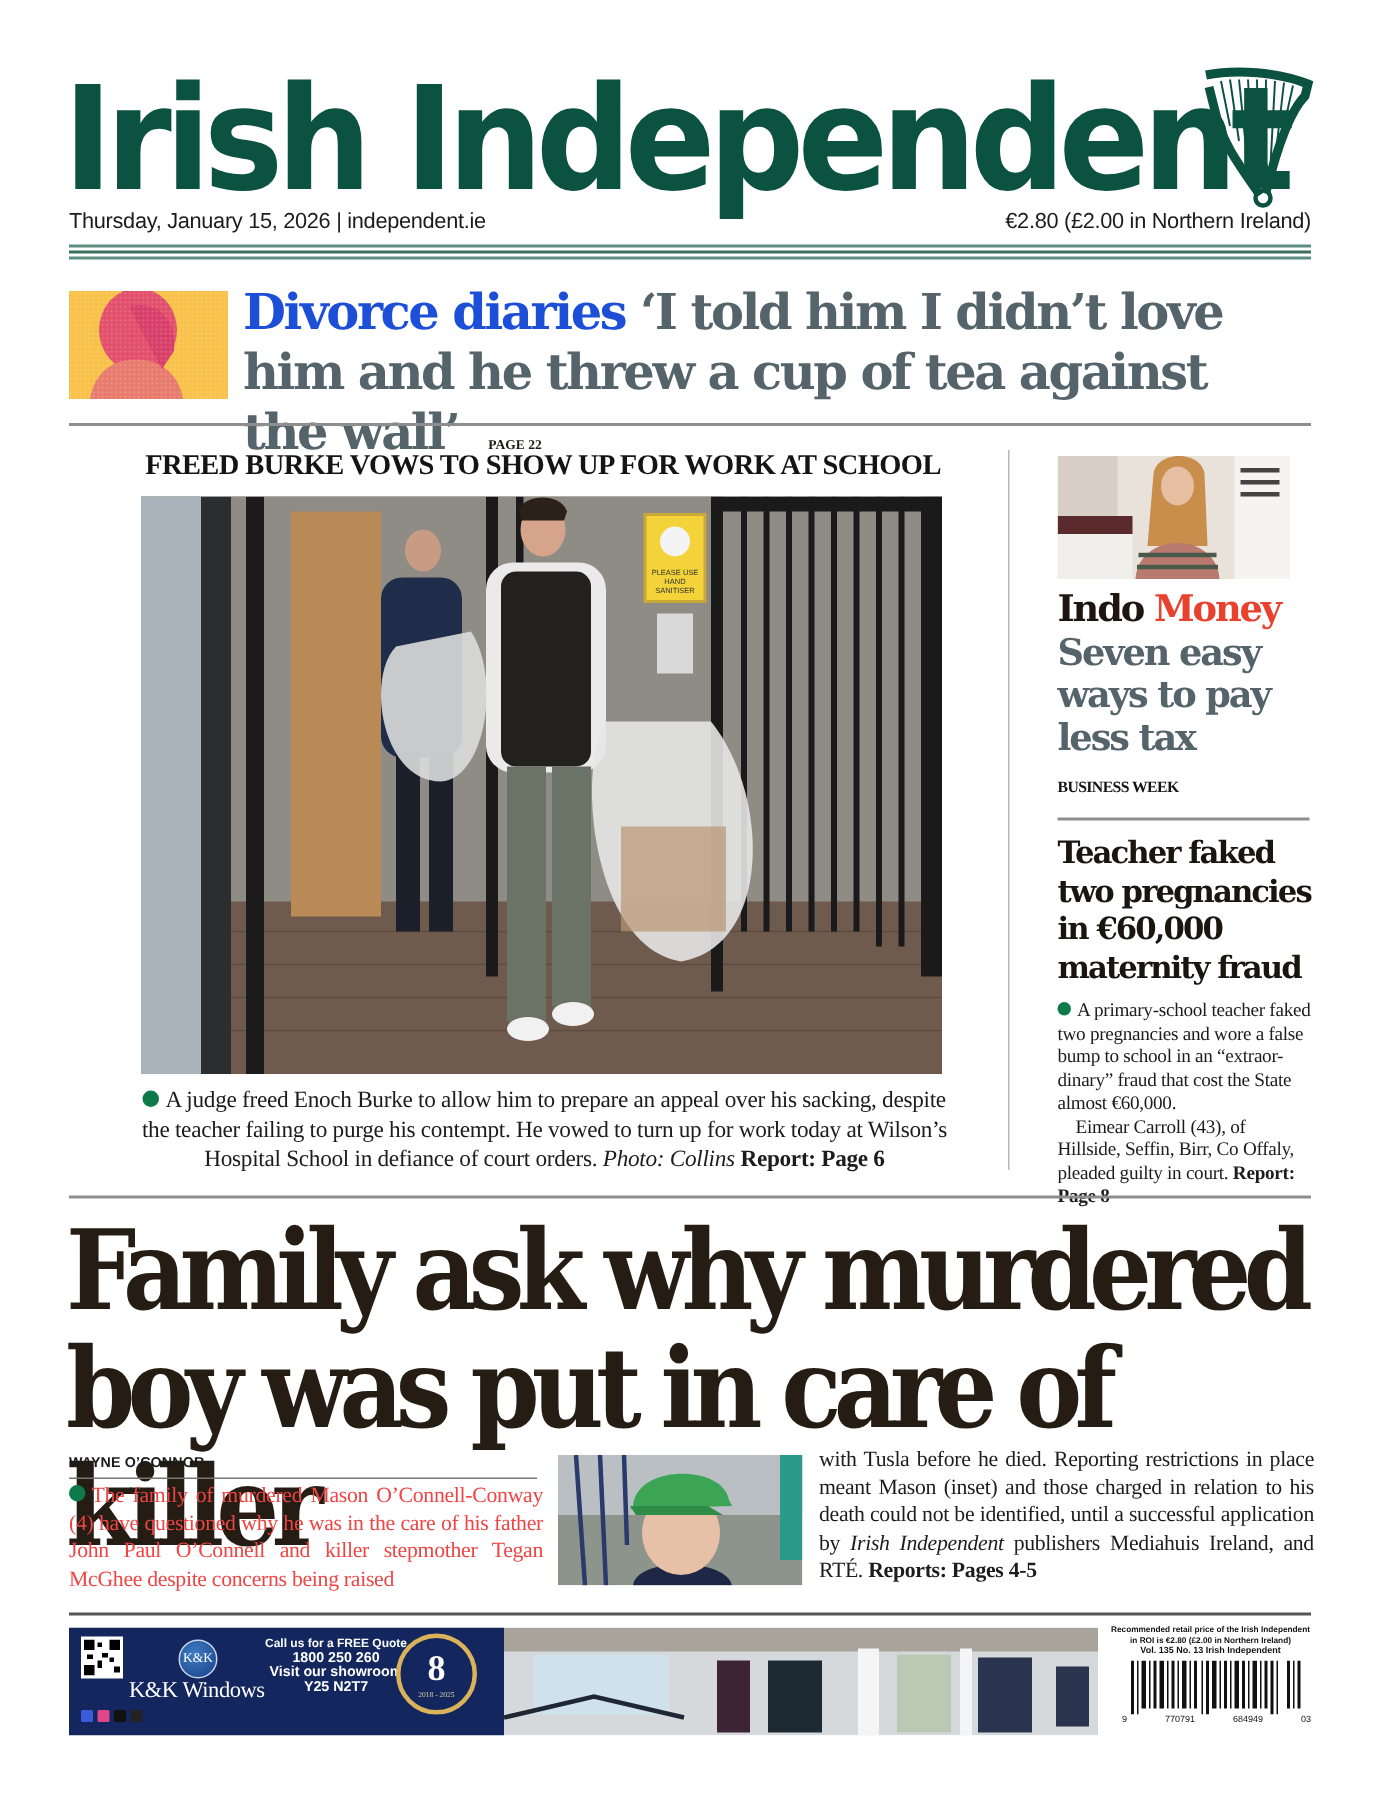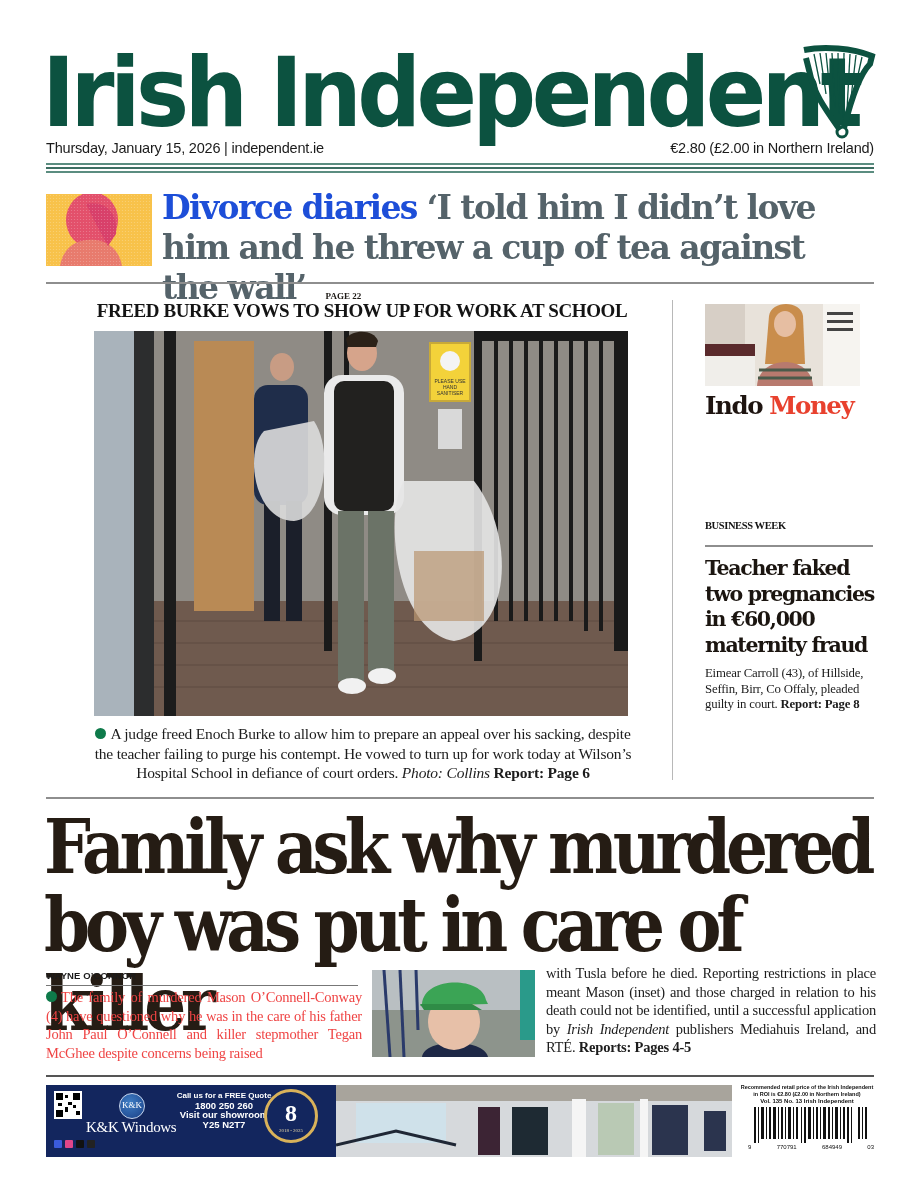--- a/index.html
+++ b/index.html
@@ -286,25 +286,27 @@
     <path d="M52 82 C 54 50, 106 50, 108 82 Z" fill="#b87a6e"></path>
     <g stroke="#4a5a4a" stroke-width="3">
         <line x1="54" y1="66" x2="106" y2="66"></line>
         <line x1="53" y1="74" x2="107" y2="74"></line>
       </g>
   </svg>
 </div>
 <div class="abs money-head">
   <span class="money-brand1">Indo</span>
   <span class="money-brand2">Money</span><br>
+  <span class="money-story">Seven easy ways to pay less tax</span>
 </div>
 <div class="abs money-section">BUSINESS WEEK</div>
 <div class="abs hr-right"></div>
 <div class="abs fraud-head">Teacher faked two pregnancies in €60,000 maternity fraud</div>
 <div class="abs fraud-body">
+  <p><span class="bullet"></span><span>A primary-school teacher faked two pregnancies and wore a false bump to school in an “extraor-dinary” fraud that cost the State almost €60,000.</span></p>
   <p><span>Eimear Carroll (43), of Hillside, Seffin, Birr, Co Offaly, pleaded guilty in court.</span> <b>Report: Page 8</b></p>
 </div>
 
 <div class="abs hr hr-mid"></div>
 
 <div class="abs lead-headline">
   <div>Family ask why murdered</div>
   <div>boy was put in care of killer</div>
 </div>
 <div class="abs byline">WAYNE O’CONNOR</div>

